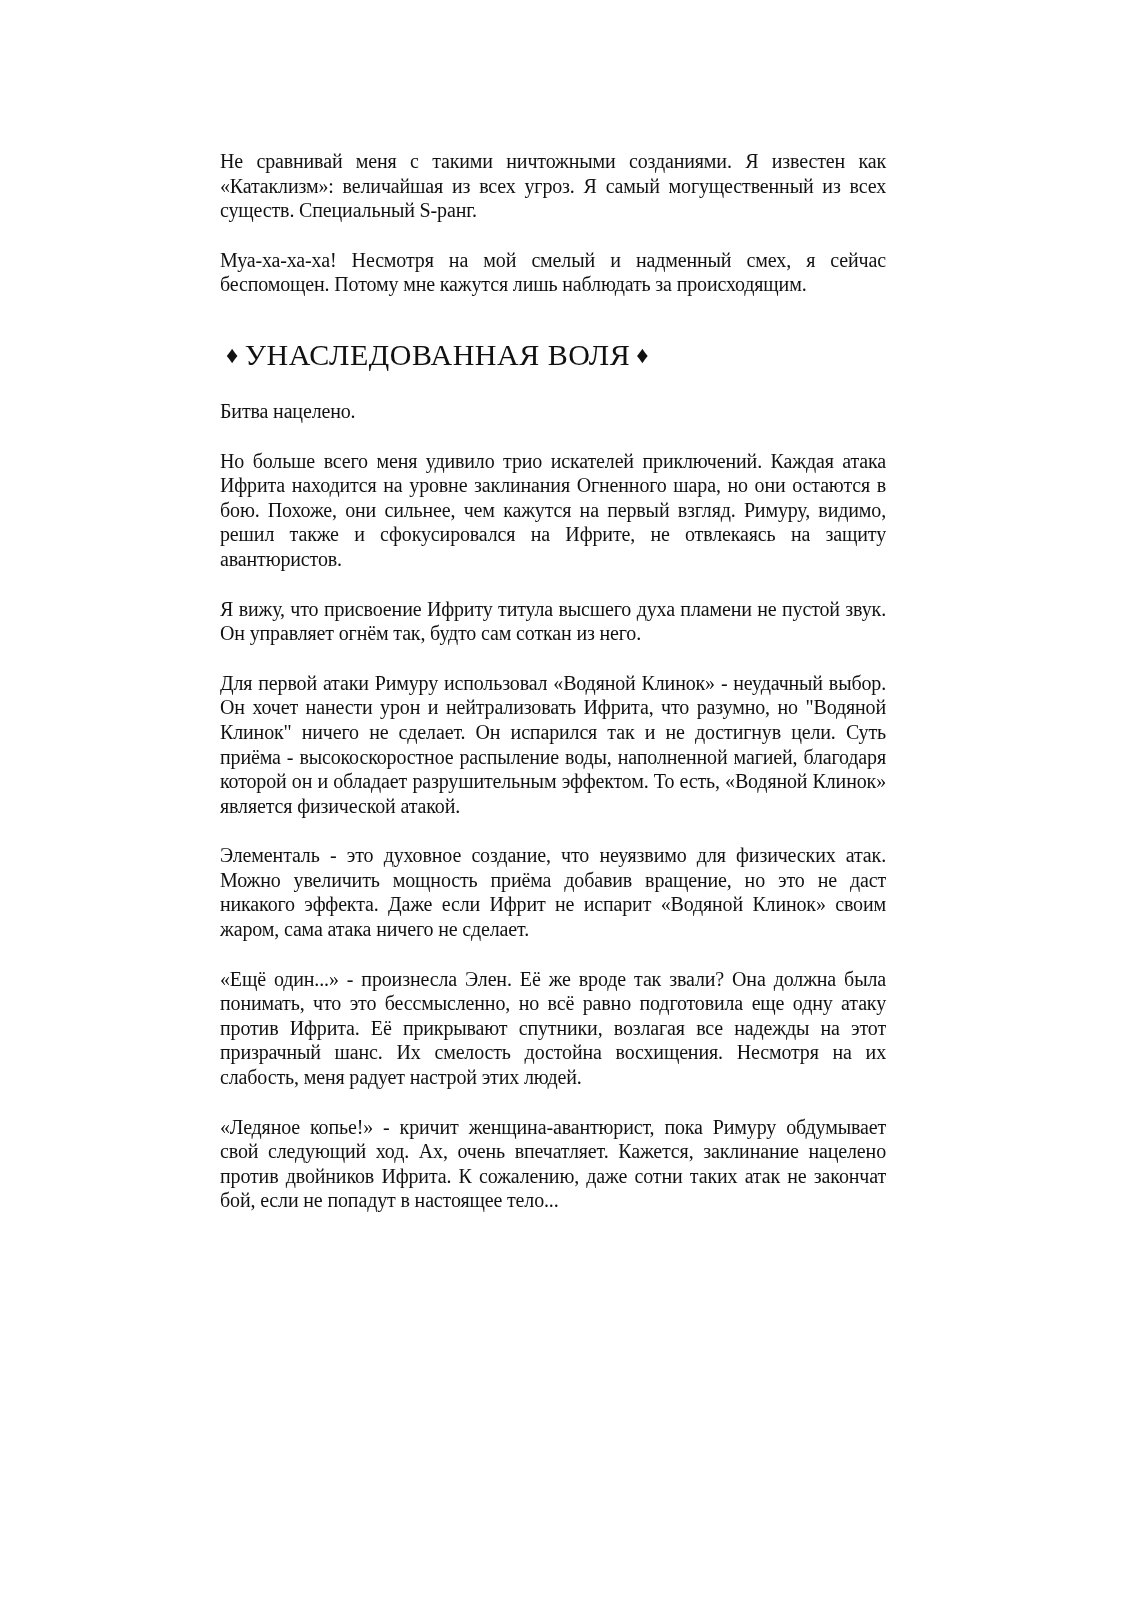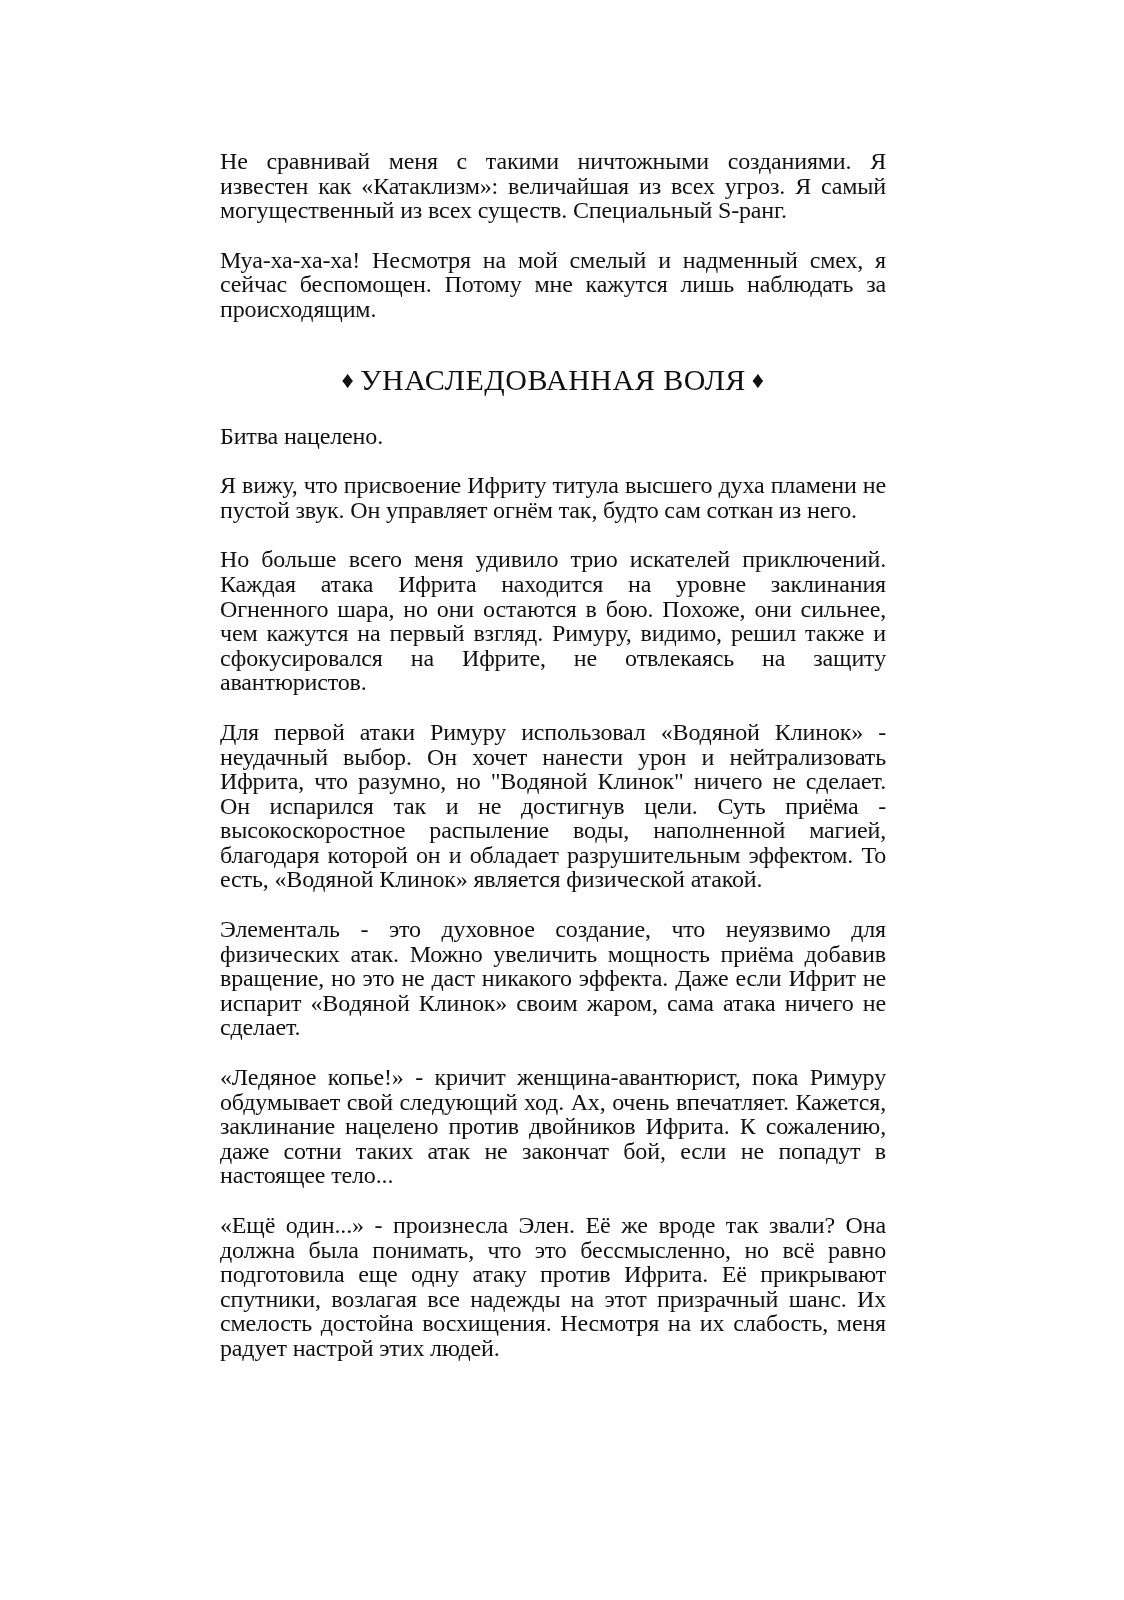--- a/index.html
+++ b/index.html
@@ -16,31 +16,31 @@
     font-family: "Liberation Serif", "DejaVu Serif", serif;
   }
   .page {
     position: absolute;
     left: 220px;
     top: 149px;
     width: 666px;
   }
   .para {
     margin: 0 0 25px 0;
-    font-size: 24px;
+    font-size: 20px;
     line-height: 24.6px;
     text-align: justify;
     letter-spacing: -0.15px;
     hyphens: manual;
   }
   .para .em {
   }
   .section-heading {
     margin: 40px 0 26px 0;
-    text-align: center;
+    text-align: left;
     font-size: 30px;
     line-height: 36px;
     letter-spacing: 0.5px;
     font-weight: normal;
     white-space: nowrap;
   }
   .section-heading .diamond {
     font-size: 24px;
     vertical-align: 2px;
     margin: 0 6px;
@@ -55,20 +55,20 @@
     <span>Не сравнивай меня с такими ничтожными созданиями. Я известен как «Катаклизм»: величайшая из всех угроз. Я самый могуществен­ный из всех существ. Специальный S-ранг.</span>
   </p>
 
   <p class="para"><span class="em">Муа-ха-ха-ха!</span><span> Несмотря на мой смелый и надменный смех, я сейчас беспомощен. Потому мне кажутся лишь наблюдать за происходя­щим.</span></p>
 
   <h2 class="section-heading">
     <span class="diamond">♦</span><span>УНАСЛЕДОВАННАЯ ВОЛЯ</span><span class="diamond">♦</span>
   </h2>
 
   <p class="para">Битва нацелено.</p>
+  <p class="para">Но больше всего меня удивило трио искателей приключений. Каждая атака Ифрита находится на уровне заклинания Огненного шара, но они остаются в бою. Похоже, они сильнее, чем кажутся на первый взгляд. Римуру, видимо, решил также и сфокусировался на Ифрите, не отвлекаясь на защиту авантюристов.</p>
   <p class="para">Я вижу, что присвоение Ифриту титула высшего духа пламени не пустой звук. Он управляет огнём так, будто сам соткан из него.</p>
-  <p class="para">Но больше всего меня удивило трио искателей приключений. Каждая атака Ифрита находится на уровне заклинания Огненного шара, но они остаются в бою. Похоже, они сильнее, чем кажутся на первый взгляд. Римуру, видимо, решил также и сфокусировался на Ифрите, не отвлекаясь на защиту авантюристов.</p>
   <p class="para">Для первой атаки Римуру использовал «Водяной Клинок» - неудач­ный выбор. Он хочет нанести урон и нейтрализовать Ифрита, что разумно, но "Водяной Клинок" ничего не сделает. Он испарился так и не достигнув цели. Суть приёма - высокоскоростное распыление воды, наполненной магией, благодаря которой он и обладает разру­шительным эффектом. То есть, «Водяной Клинок» является физиче­ской атакой.</p>
   <p class="para">Элементаль - это духовное создание, что неуязвимо для физических атак. Можно увеличить мощность приёма добавив вращение, но это не даст никакого эффекта. Даже если Ифрит не испарит «Водяной Клинок» своим жаром, сама атака ничего не сделает.</p>
+  <p class="para">«Ещё один...» - произнесла Элен. Её же вроде так звали? Она должна была понимать, что это бессмысленно, но всё равно подготовила еще одну атаку против Ифрита. Её прикрывают спутники, возлагая все надежды на этот призрачный шанс. Их смелость достойна восхище­ния. Несмотря на их слабость, меня радует настрой этих людей.</p>
   <p class="para">«Ледяное копье!» - кричит женщина-авантюрист, пока Римуру обду­мывает свой следующий ход. Ах, очень впечатляет. Кажется, закли­нание нацелено против двойников Ифрита. К сожалению, даже сотни таких атак не закончат бой, если не попадут в настоящее тело...</p>
-  <p class="para">«Ещё один...» - произнесла Элен. Её же вроде так звали? Она должна была понимать, что это бессмысленно, но всё равно подготовила еще одну атаку против Ифрита. Её прикрывают спутники, возлагая все надежды на этот призрачный шанс. Их смелость достойна восхище­ния. Несмотря на их слабость, меня радует настрой этих людей.</p>
 
 </div>
 
 </body></html>

